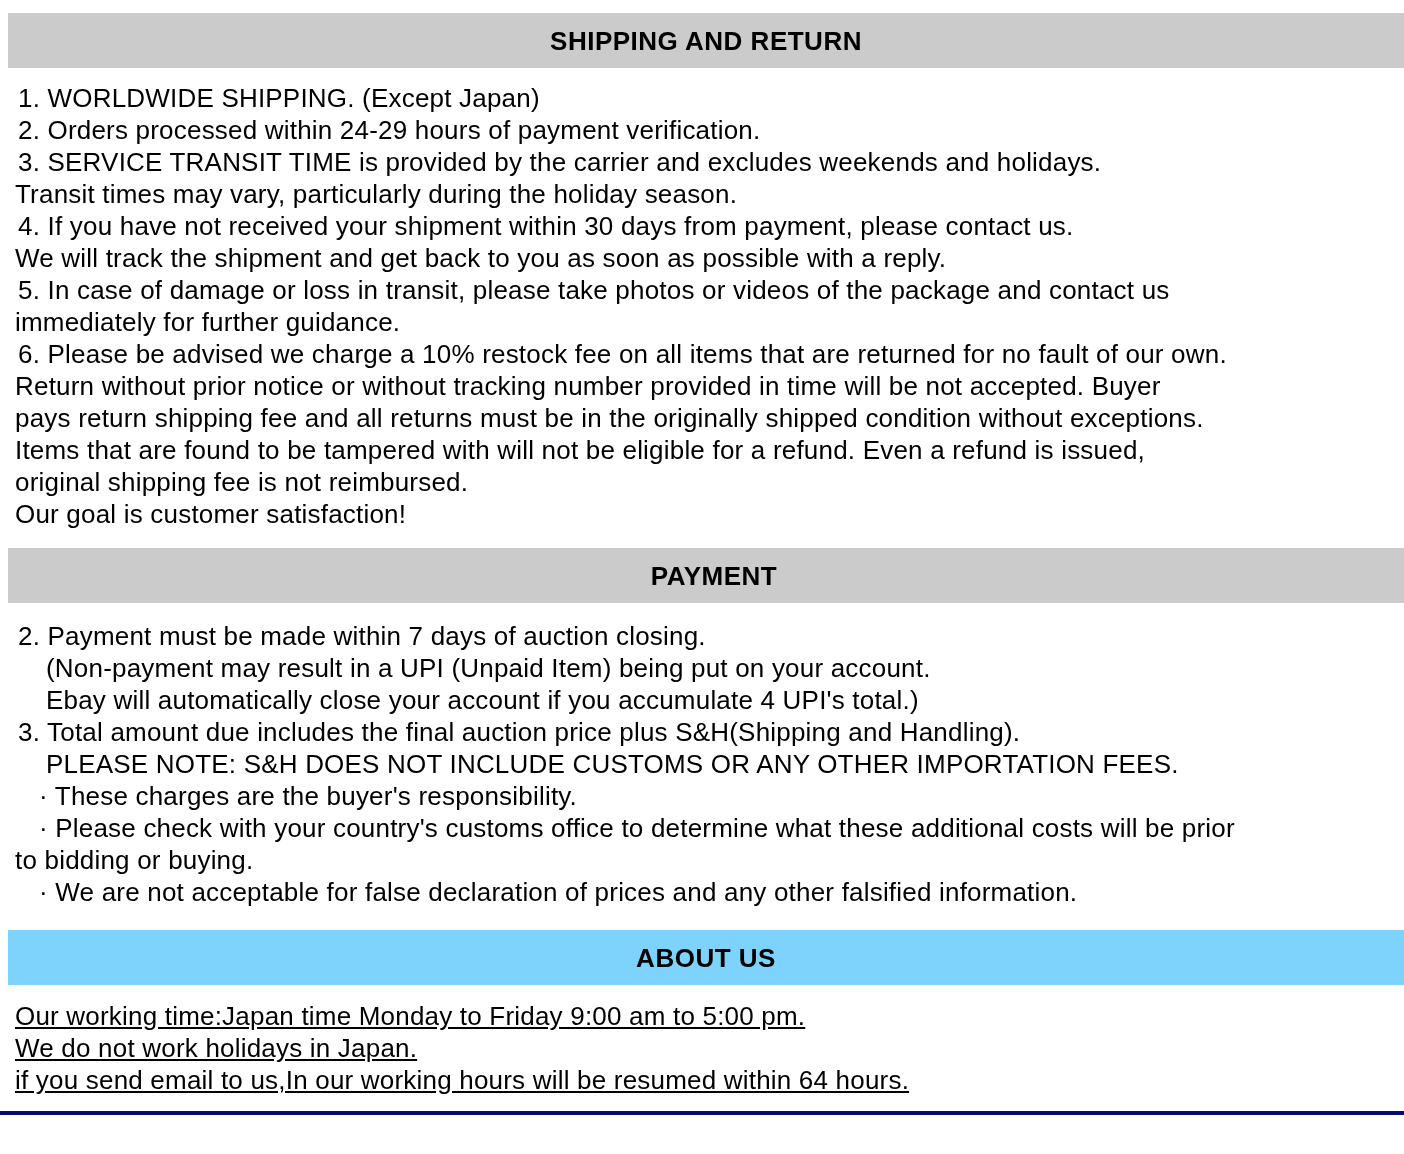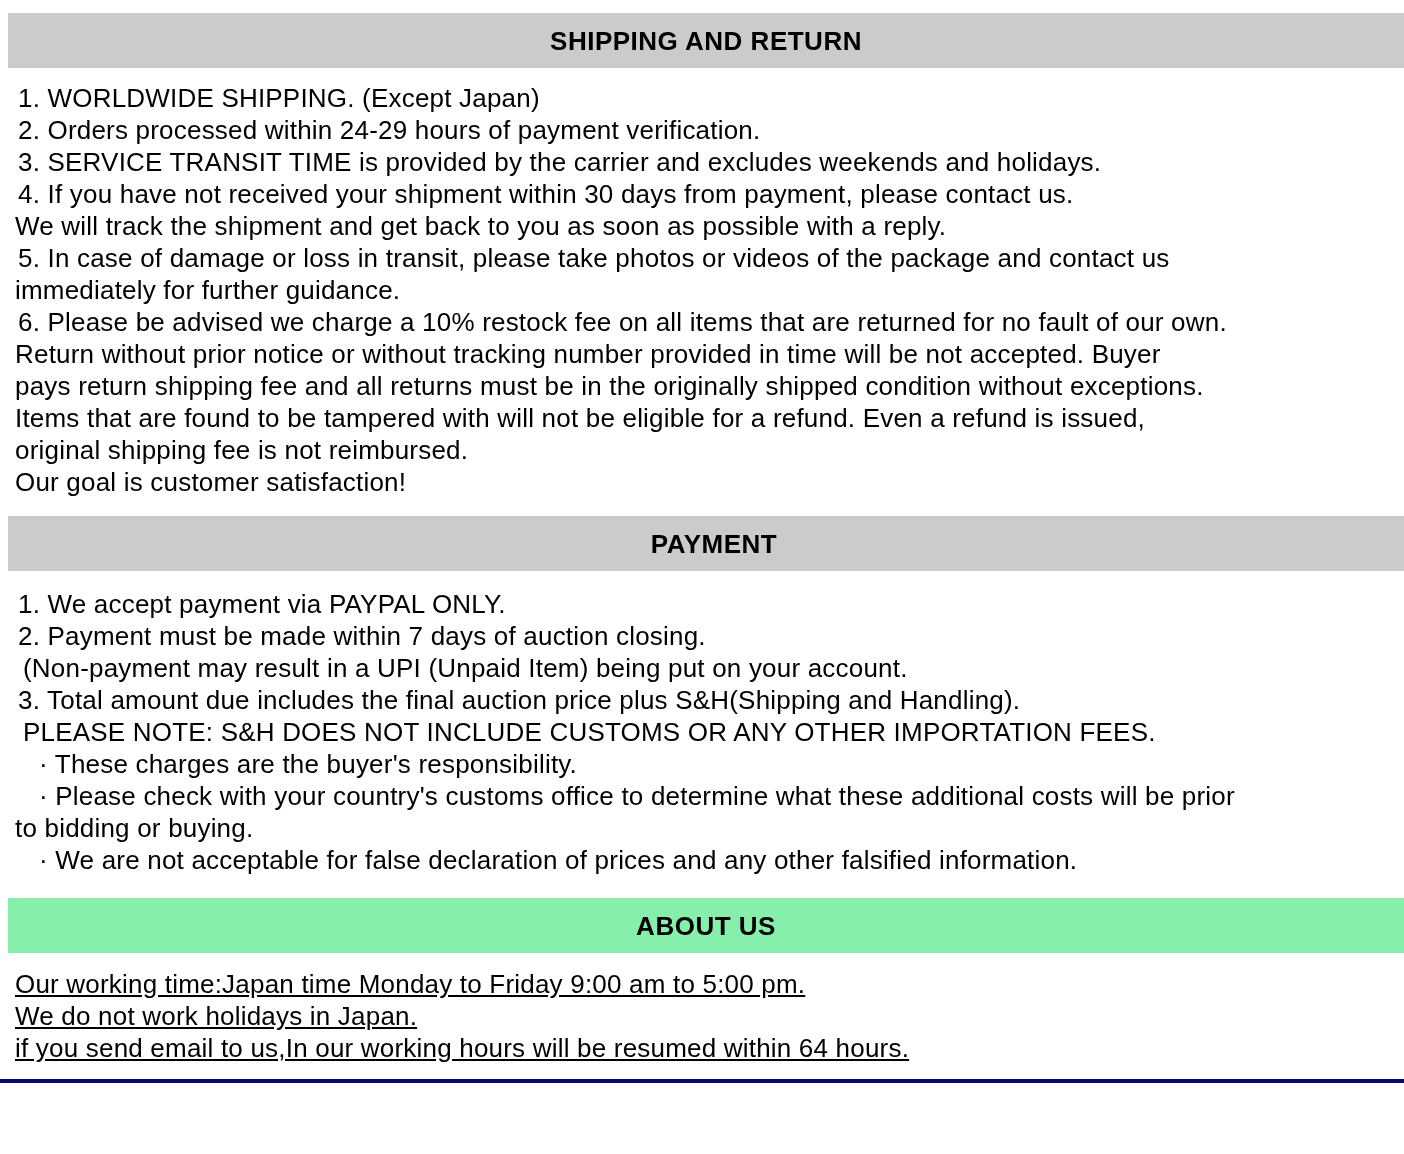--- a/index.html
+++ b/index.html
@@ -29,21 +29,21 @@
     font-size: 26px;
     line-height: 32px;
   }
   .ln {
     margin: 0;
     padding-left: 15px;
     white-space: nowrap;
     letter-spacing: 0.2px;
   }
   .ln.num    { padding-left: 18px; }
-  .ln.sub    { padding-left: 23px; }
+  .ln.sub    { padding-left: 46px; }
   .ln.bullet { padding-left: 39px; }
   
   .sec:nth-of-type(1) .sec-bar  { margin-top: 13px; }
   .sec:nth-of-type(1) .sec-body { margin-top: 14px; }
   .sec:nth-of-type(2) .sec-bar  { margin-top: 18px; }
   .sec:nth-of-type(2) .sec-body { margin-top: 17px; }
   .sec:nth-of-type(3) .sec-bar  { margin-top: 22px; }
   .sec:nth-of-type(3) .sec-body { margin-top: 15px; text-decoration: underline; }
   .bottom-line {
     margin-top: 15px;
@@ -54,48 +54,49 @@
 </head>
 <body style="color: rgb(0, 0, 0);">
 
 <main>
     <section class="sec">
       <header class="sec-bar" style="background: rgb(203, 203, 203);"><span>SHIPPING AND RETURN</span></header>
       <div class="sec-body">
         <p class="ln num">1. WORLDWIDE SHIPPING. (Except Japan)</p>
         <p class="ln num">2. Orders processed within 24-29 hours of payment verification.</p>
         <p class="ln num">3. SERVICE TRANSIT TIME is provided by the carrier and excludes weekends and holidays.</p>
+        <p class="ln flush">Transit times may vary, particularly during the holiday season.</p>
         <p class="ln num">4. If you have not received your shipment within 30 days from payment, please contact us.</p>
         <p class="ln flush">We will track the shipment and get back to you as soon as possible with a reply.</p>
         <p class="ln num">5. In case of damage or loss in transit, please take photos or videos of the package and contact us</p>
         <p class="ln flush">immediately for further guidance.</p>
         <p class="ln num">6. Please be advised we charge a 10% restock fee on all items that are returned for no fault of our own.</p>
         <p class="ln flush">Return without prior notice or without tracking number provided in time will be not accepted. Buyer</p>
         <p class="ln flush">pays return shipping fee and all returns must be in the originally shipped condition without exceptions.</p>
         <p class="ln flush">Items that are found to be tampered with will not be eligible for a refund. Even a refund is issued,</p>
         <p class="ln flush">original shipping fee is not reimbursed.</p>
         <p class="ln flush">Our goal is customer satisfaction!</p>
       </div>
     </section>
     <section class="sec">
       <header class="sec-bar" style="background: rgb(203, 203, 203); padding-left: 16px;"><span>PAYMENT</span></header>
       <div class="sec-body">
-        <p class="ln num">1. We accept payment via PAYPAL ONLY.</p>
         <p class="ln num">2. Payment must be made within 7 days of auction closing.</p>
         <p class="ln sub">(Non-payment may result in a UPI (Unpaid Item) being put on your account.</p>
+        <p class="ln sub">Ebay will automatically close your account if you accumulate 4 UPI's total.)</p>
         <p class="ln num">3. Total amount due includes the final auction price plus S&amp;H(Shipping and Handling).</p>
         <p class="ln sub">PLEASE NOTE: S&amp;H DOES NOT INCLUDE CUSTOMS OR ANY OTHER IMPORTATION FEES.</p>
         <p class="ln bullet">· These charges are the buyer's responsibility.</p>
         <p class="ln bullet">· Please check with your country's customs office to determine what these additional costs will be prior</p>
         <p class="ln flush">to bidding or buying.</p>
         <p class="ln bullet">· We are not acceptable for false declaration of prices and any other falsified information.</p>
       </div>
     </section>
     <section class="sec">
-      <header class="sec-bar" style="background: #86efac;"><span>ABOUT US</span></header>
+      <header class="sec-bar" style="background: #7dd3fc;"><span>ABOUT US</span></header>
       <div class="sec-body">
         <p class="ln flush">Our working time:Japan time Monday to Friday 9:00 am to 5:00 pm.</p>
         <p class="ln flush">We do not work holidays in Japan.</p>
         <p class="ln flush">if you send email to us,In our working hours will be resumed within 64 hours.</p>
       </div>
     </section>
   </main>
 <div class="bottom-line" style="background: rgb(7, 10, 110);"></div>
 
 </body></html>

